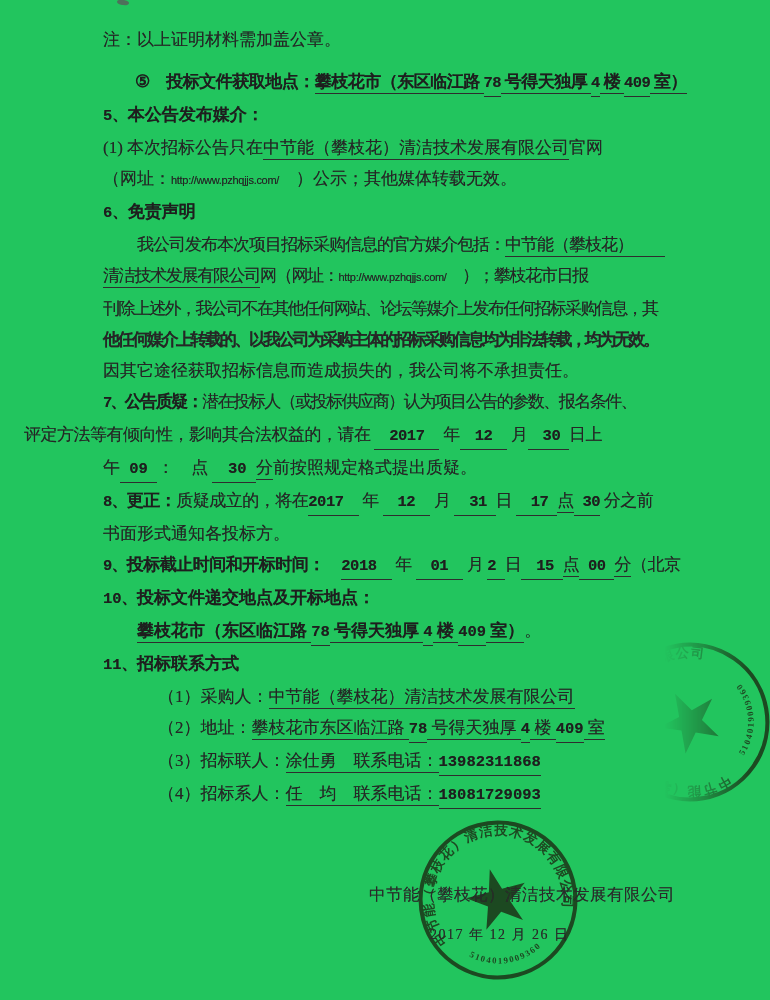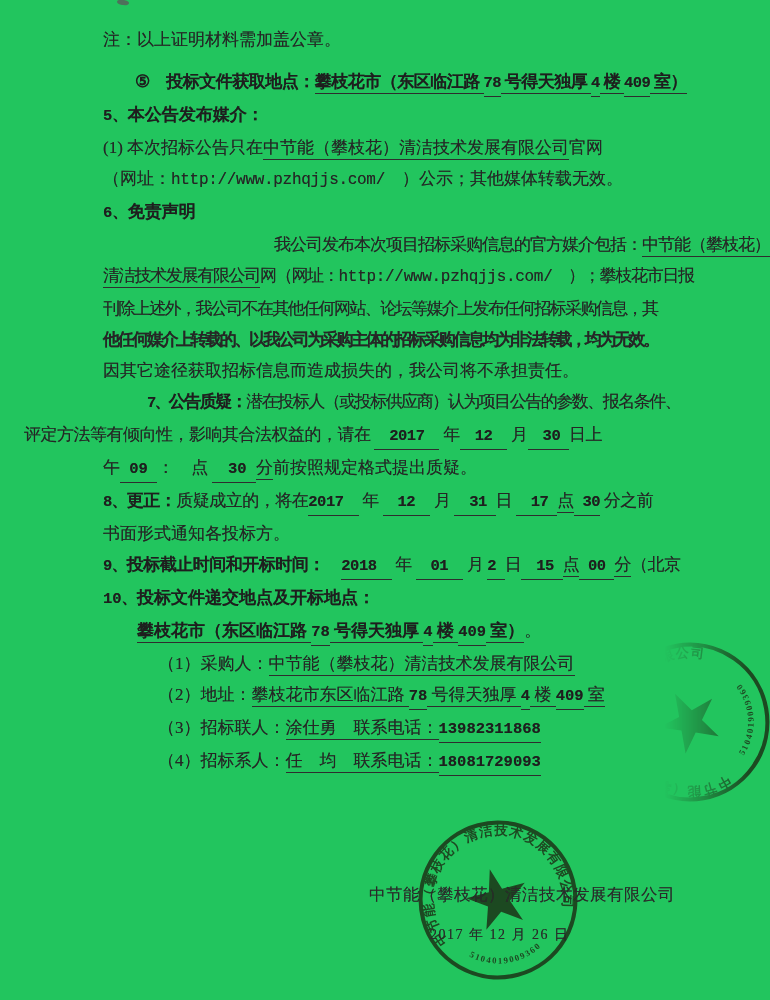--- a/index.html
+++ b/index.html
@@ -14,21 +14,21 @@
     text-shadow:0 0 0.5px rgba(30,30,30,.55);
   }
   .ind0{padding-left:103px}
   .ind1{padding-left:135px}
   .ind2{padding-left:137px}
   .ind3{padding-left:158px}
   .gap{margin-top:11px}
   .seg{vertical-align:baseline}
   .b{font-weight:bold;color:#1e1e1e}
   .n{font-family:Liberation Mono, monospace;font-weight:bold;font-size:15.5px;color:#1e1e1e}
-  .m{font-family:Liberation Mono, monospace;font-size:16px;letter-spacing:-0.3px}
+  .m{font-family:Liberation Sans, sans-serif;font-size:11px;letter-spacing:-0.3px}
   .u{border-bottom:1.6px solid #2e2e2e;padding-bottom:2px}
   .n.u{padding-bottom:4px}
 
   .sig-company{
     position:absolute;left:369px;top:884px;z-index:6;
     font-size:16.5px;letter-spacing:.5px;color:#2b2b2b;
     text-shadow:0 0 .5px rgba(30,30,30,.55);white-space:nowrap;
   }
   .sig-date{
     position:absolute;left:430px;top:926px;z-index:6;
@@ -56,33 +56,34 @@
 
   <div class="speck"></div>
 
   <div class="doc">
       <p class="line ind0"><span class="seg">注：以上证明材料需加盖公章。</span></p>
       <p class="line ind1 gap" style="letter-spacing: -0.5px;"><span class="seg b">⑤</span><span class="seg">　</span><span class="seg b">投标文件获取地点：</span><span class="seg u b">攀枝花市（东区临江路 </span><span class="seg u n">78</span><span class="seg u b"> 号得天独厚 </span><span class="seg u n">4</span><span class="seg u b"> 楼 </span><span class="seg u n">409</span><span class="seg u b"> 室）</span></p>
       <p class="line ind0"><span class="seg n">5、</span><span class="seg b">本公告发布媒介：</span></p>
       <p class="line ind0"><span class="seg">(1) 本次招标公告只在</span><span class="seg u">中节能（攀枝花）清洁技术发展有限公司</span><span class="seg">官网</span></p>
       <p class="line ind0"><span class="seg">（网址：</span><span class="seg m">http://www.pzhqjjs.com/</span><span class="seg">　）公示；其他媒体转载无效。</span></p>
       <p class="line ind0"><span class="seg n">6、</span><span class="seg b">免责声明</span></p>
-      <p class="line ind2" style="letter-spacing: -1px; text-align: right;"><span class="seg">我公司发布本次项目招标采购信息的官方媒介包括：</span><span class="seg u">中节能（攀枝花）</span><span class="seg u">　　</span></p>
+      <p class="line ind2" style="letter-spacing: -1px;"><span class="seg">我公司发布本次项目招标采购信息的官方媒介包括：</span><span class="seg u">中节能（攀枝花）</span><span class="seg u">　　</span></p>
       <p class="line ind0" style="letter-spacing: -1.3px;"><span class="seg u">清洁技术发展有限公司</span><span class="seg">网（网址：</span><span class="seg m">http://www.pzhqjjs.com/</span><span class="seg">　）；攀枝花市日报</span></p>
       <p class="line ind0" style="letter-spacing: -1.6px;"><span class="seg">刊除上述外，我公司不在其他任何网站、论坛等媒介上发布任何招标采购信息，其</span></p>
       <p class="line ind0" style="letter-spacing: -2.4px; font-weight: bold;"><span class="seg">他任何媒介上转载的、以我公司为采购主体的招标采购信息均为非法转载，均为无效。</span></p>
       <p class="line ind0"><span class="seg">因其它途径获取招标信息而造成损失的，我公司将不承担责任。</span></p>
-      <p class="line ind0" style="letter-spacing: -1.5px; margin-left: 44px;"><span class="seg n">7、</span><span class="seg b">公告质疑：</span><span class="seg">潜在投标人（或投标供应商）认为项目公告的参数、报名条件、</span></p>
+      <p class="line ind0" style="letter-spacing: -1.5px;"><span class="seg n">7、</span><span class="seg b">公告质疑：</span><span class="seg">潜在投标人（或投标供应商）认为项目公告的参数、报名条件、</span></p>
       <p class="line ind0" style="letter-spacing: -0.5px; padding-left: 24px;"><span class="seg">评定方法等有倾向性，影响其合法权益的，请在 </span><span class="seg u n">　2017　</span><span class="seg"> 年</span><span class="seg u n">　12　</span><span class="seg"> 月</span><span class="seg u n">　30 </span><span class="seg">日上</span></p>
       <p class="line ind0"><span class="seg">午</span><span class="seg u n"> 09 </span><span class="seg">：　点 </span><span class="seg u n">　30 </span><span class="seg u">分</span><span class="seg">前按照规定格式提出质疑。</span></p>
       <p class="line ind0" style="letter-spacing: -0.5px;"><span class="seg n">8、</span><span class="seg b">更正：</span><span class="seg">质疑成立的，将在</span><span class="seg u n">2017　</span><span class="seg"> 年 </span><span class="seg u n">　12　</span><span class="seg"> 月 </span><span class="seg u n">　31 </span><span class="seg">日 </span><span class="seg u n">　17 </span><span class="seg u">点</span><span class="seg u n"> 30</span><span class="seg"> 分之前</span></p>
       <p class="line ind0"><span class="seg">书面形式通知各投标方。</span></p>
       <p class="line ind0" style="letter-spacing: -0.5px;"><span class="seg n">9、</span><span class="seg b">投标截止时间和开标时间：</span><span class="seg">　</span><span class="seg u n">2018　</span><span class="seg"> 年 </span><span class="seg u n">　01　</span><span class="seg"> 月 </span><span class="seg u n">2 </span><span class="seg">日</span><span class="seg u n">　15 </span><span class="seg u">点</span><span class="seg u n"> 00 </span><span class="seg u">分</span><span class="seg">（北京</span></p>
       <p class="line ind0"><span class="seg n">10、</span><span class="seg b">投标文件递交地点及开标地点：</span></p>
       <p class="line ind2"><span class="seg u b">攀枝花市（东区临江路 </span><span class="seg u n">78</span><span class="seg u b"> 号得天独厚 </span><span class="seg u n">4</span><span class="seg u b"> 楼 </span><span class="seg u n">409</span><span class="seg u b"> 室）</span><span class="seg">。</span></p>
+      <p class="line ind0"><span class="seg n">11、</span><span class="seg b">招标联系方式</span></p>
       <p class="line ind3"><span class="seg">（1）采购人：</span><span class="seg u">中节能（攀枝花）清洁技术发展有限公司</span></p>
       <p class="line ind3"><span class="seg">（2）地址：</span><span class="seg u">攀枝花市东区临江路 </span><span class="seg u n">78</span><span class="seg u"> 号得天独厚 </span><span class="seg u n">4</span><span class="seg u"> 楼 </span><span class="seg u n">409</span><span class="seg u"> 室</span></p>
       <p class="line ind3"><span class="seg">（3）招标联人：</span><span class="seg u">涂仕勇　联系电话：</span><span class="seg u n">13982311868</span></p>
       <p class="line ind3"><span class="seg">（4）招标系人：</span><span class="seg u">任　均　联系电话：</span><span class="seg u n">18081729093</span></p>
     </div>
 
   <div class="sig-company">中节能（攀枝花）清洁技术发展有限公司</div>
   <div class="sig-date">2017 年 12 月 26 日</div>
 
   <div class="stamp-wrap" id="stamp1">

